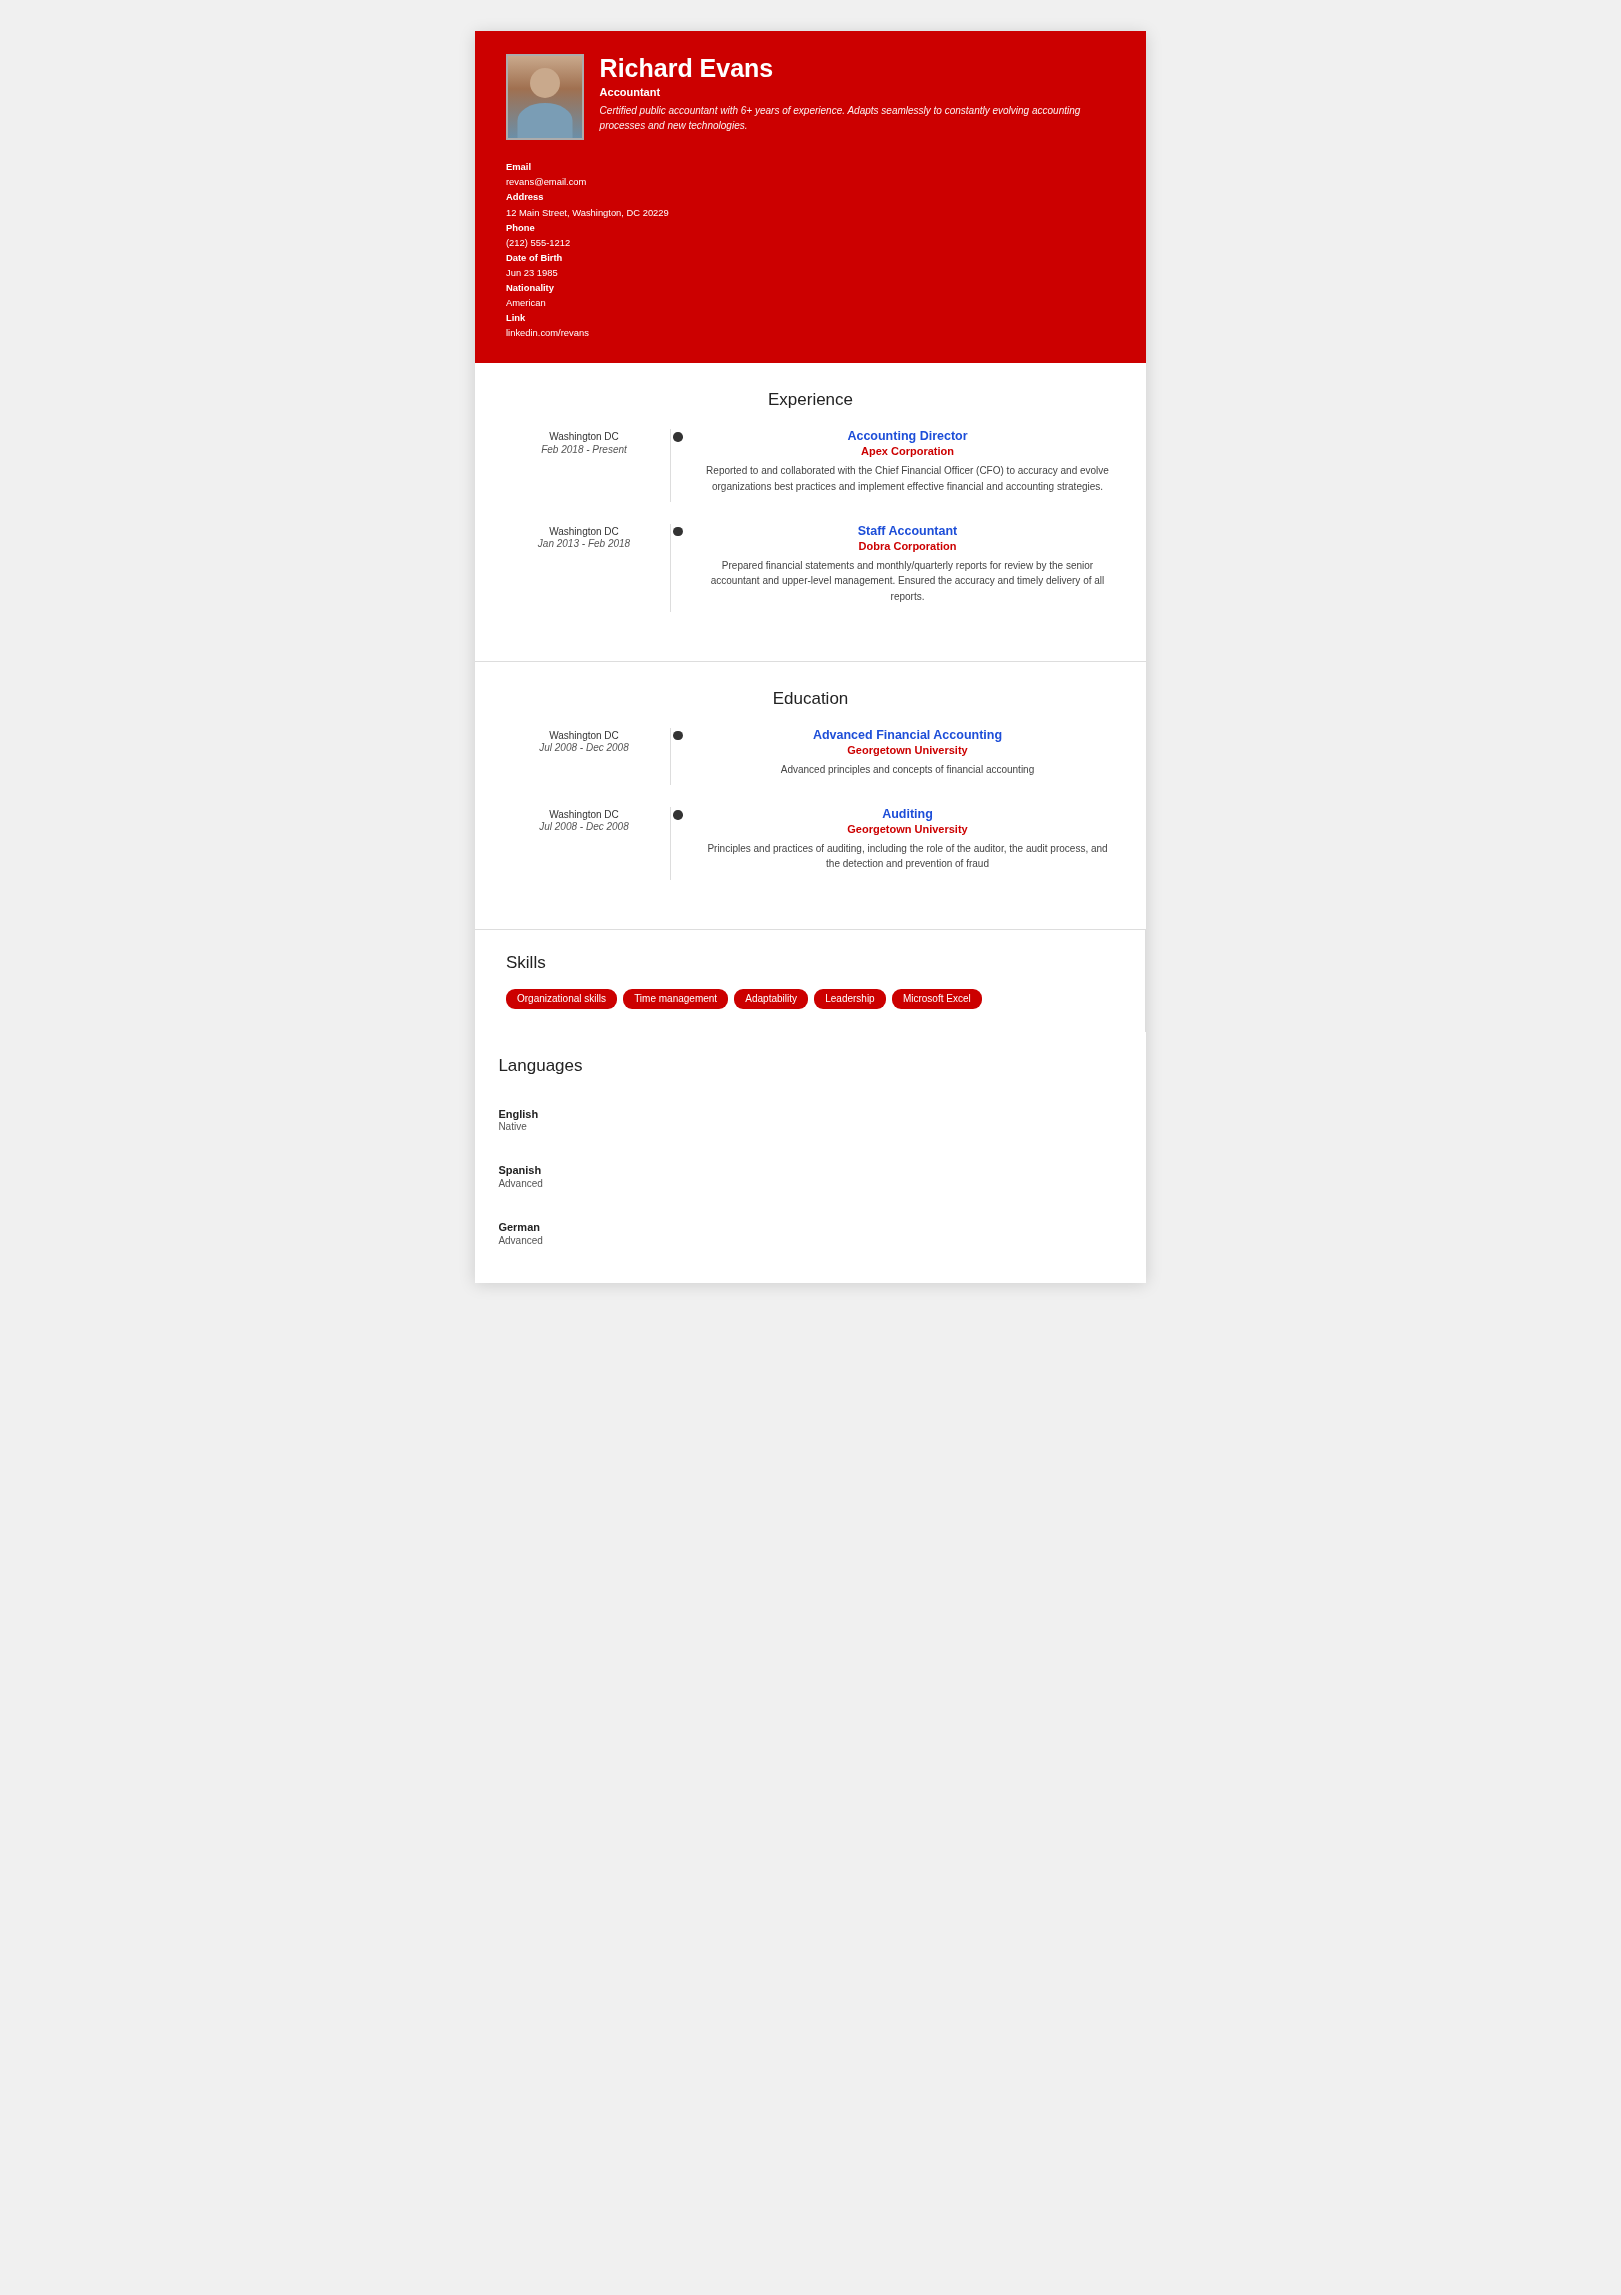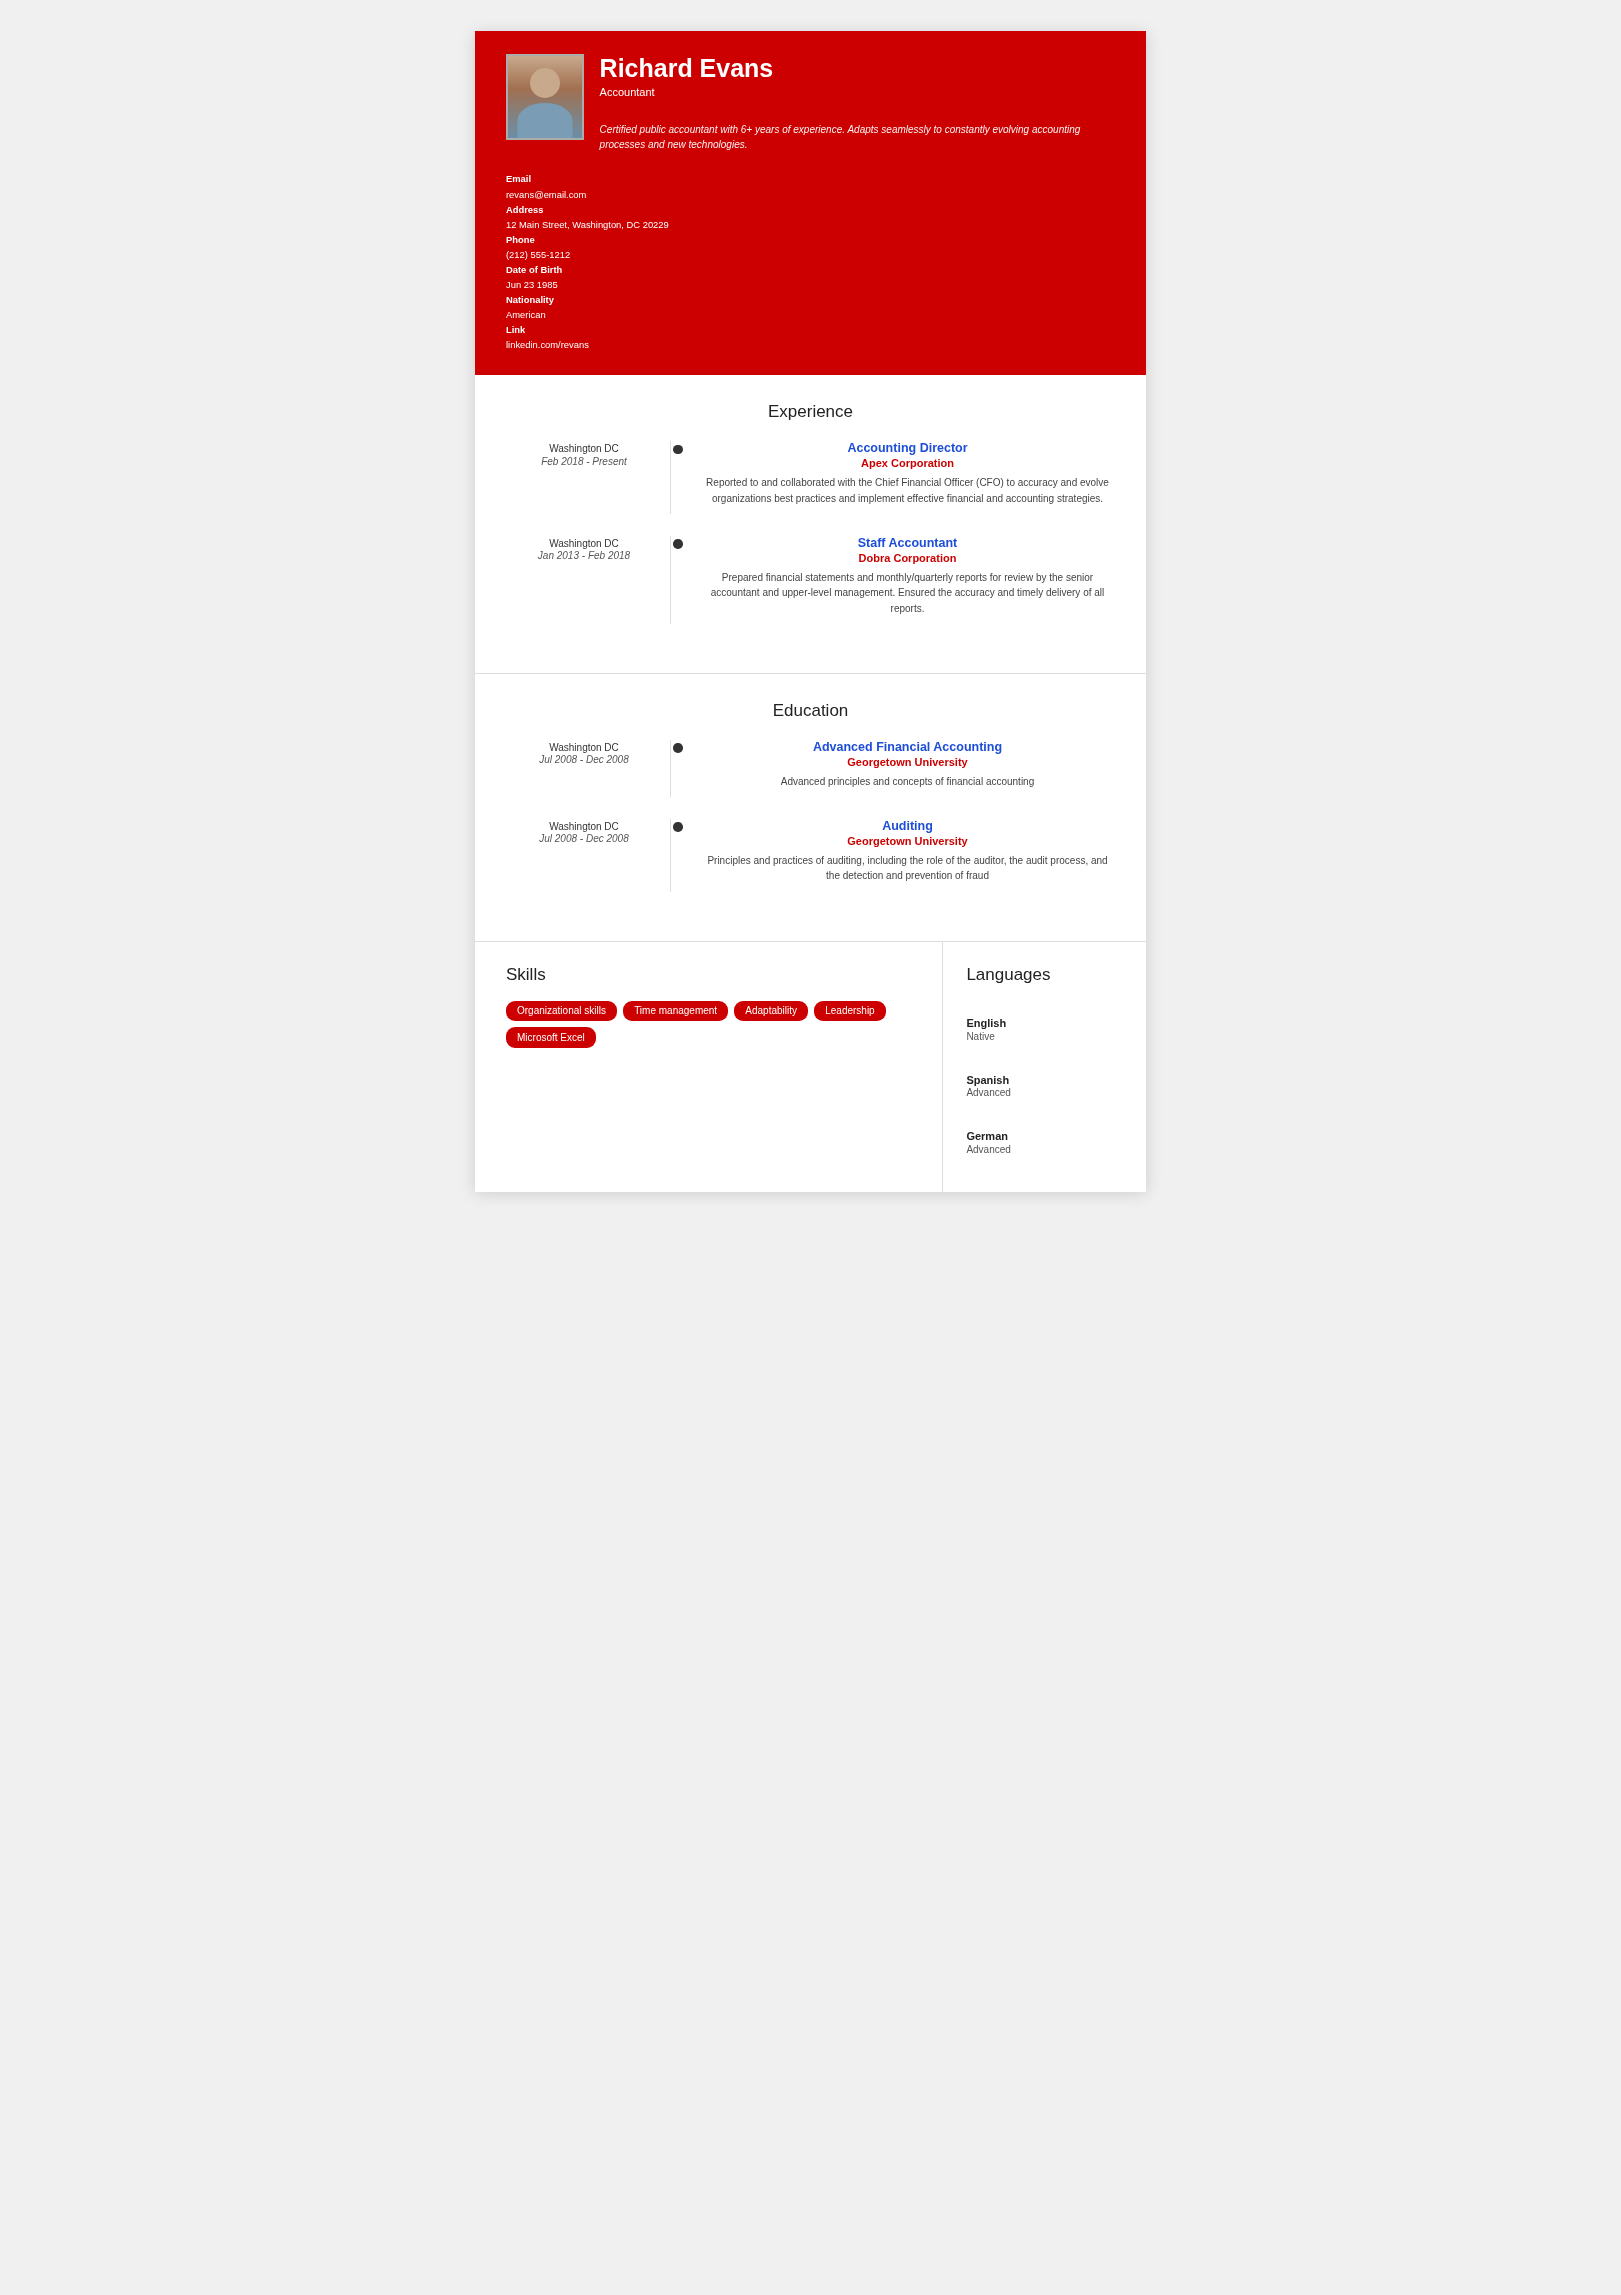--- a/index.html
+++ b/index.html
@@ -72,22 +72,22 @@
       background: #7a9db5;
     }
     .header-info { flex: 1; }
     .header-name {
       font-size: 25px;
       font-weight: bold;
       margin-bottom: 3.1px;
     }
     .header-title {
       font-size: 11px;
-      font-weight: normal;
-      margin-bottom: 24px;
+      font-weight: bold;
+      margin-bottom: 5px;
     }
     .header-bio {
       font-size: 10px;
       line-height: 1.5;
       opacity: 0.95;
       font-style: italic;
     }
     .header-right {
       width: 187px;
       font-size: 9.4px;
@@ -158,20 +158,21 @@
     .entry-desc {
       font-size: 10px;
       color: #444;
       line-height: 1.55;
     }
 
     
     .bottom-section {
       display: flex;
       border-top: 0.8px solid #ddd;
+      flex-direction: column;
     }
     .skills-col {
       flex: 1;
       padding: 23.4px 31px;
       border-right: 0.8px solid #ddd;
     }
     .languages-col {
       width: 203px;
       padding: 23.4px 23.4px;
     }

